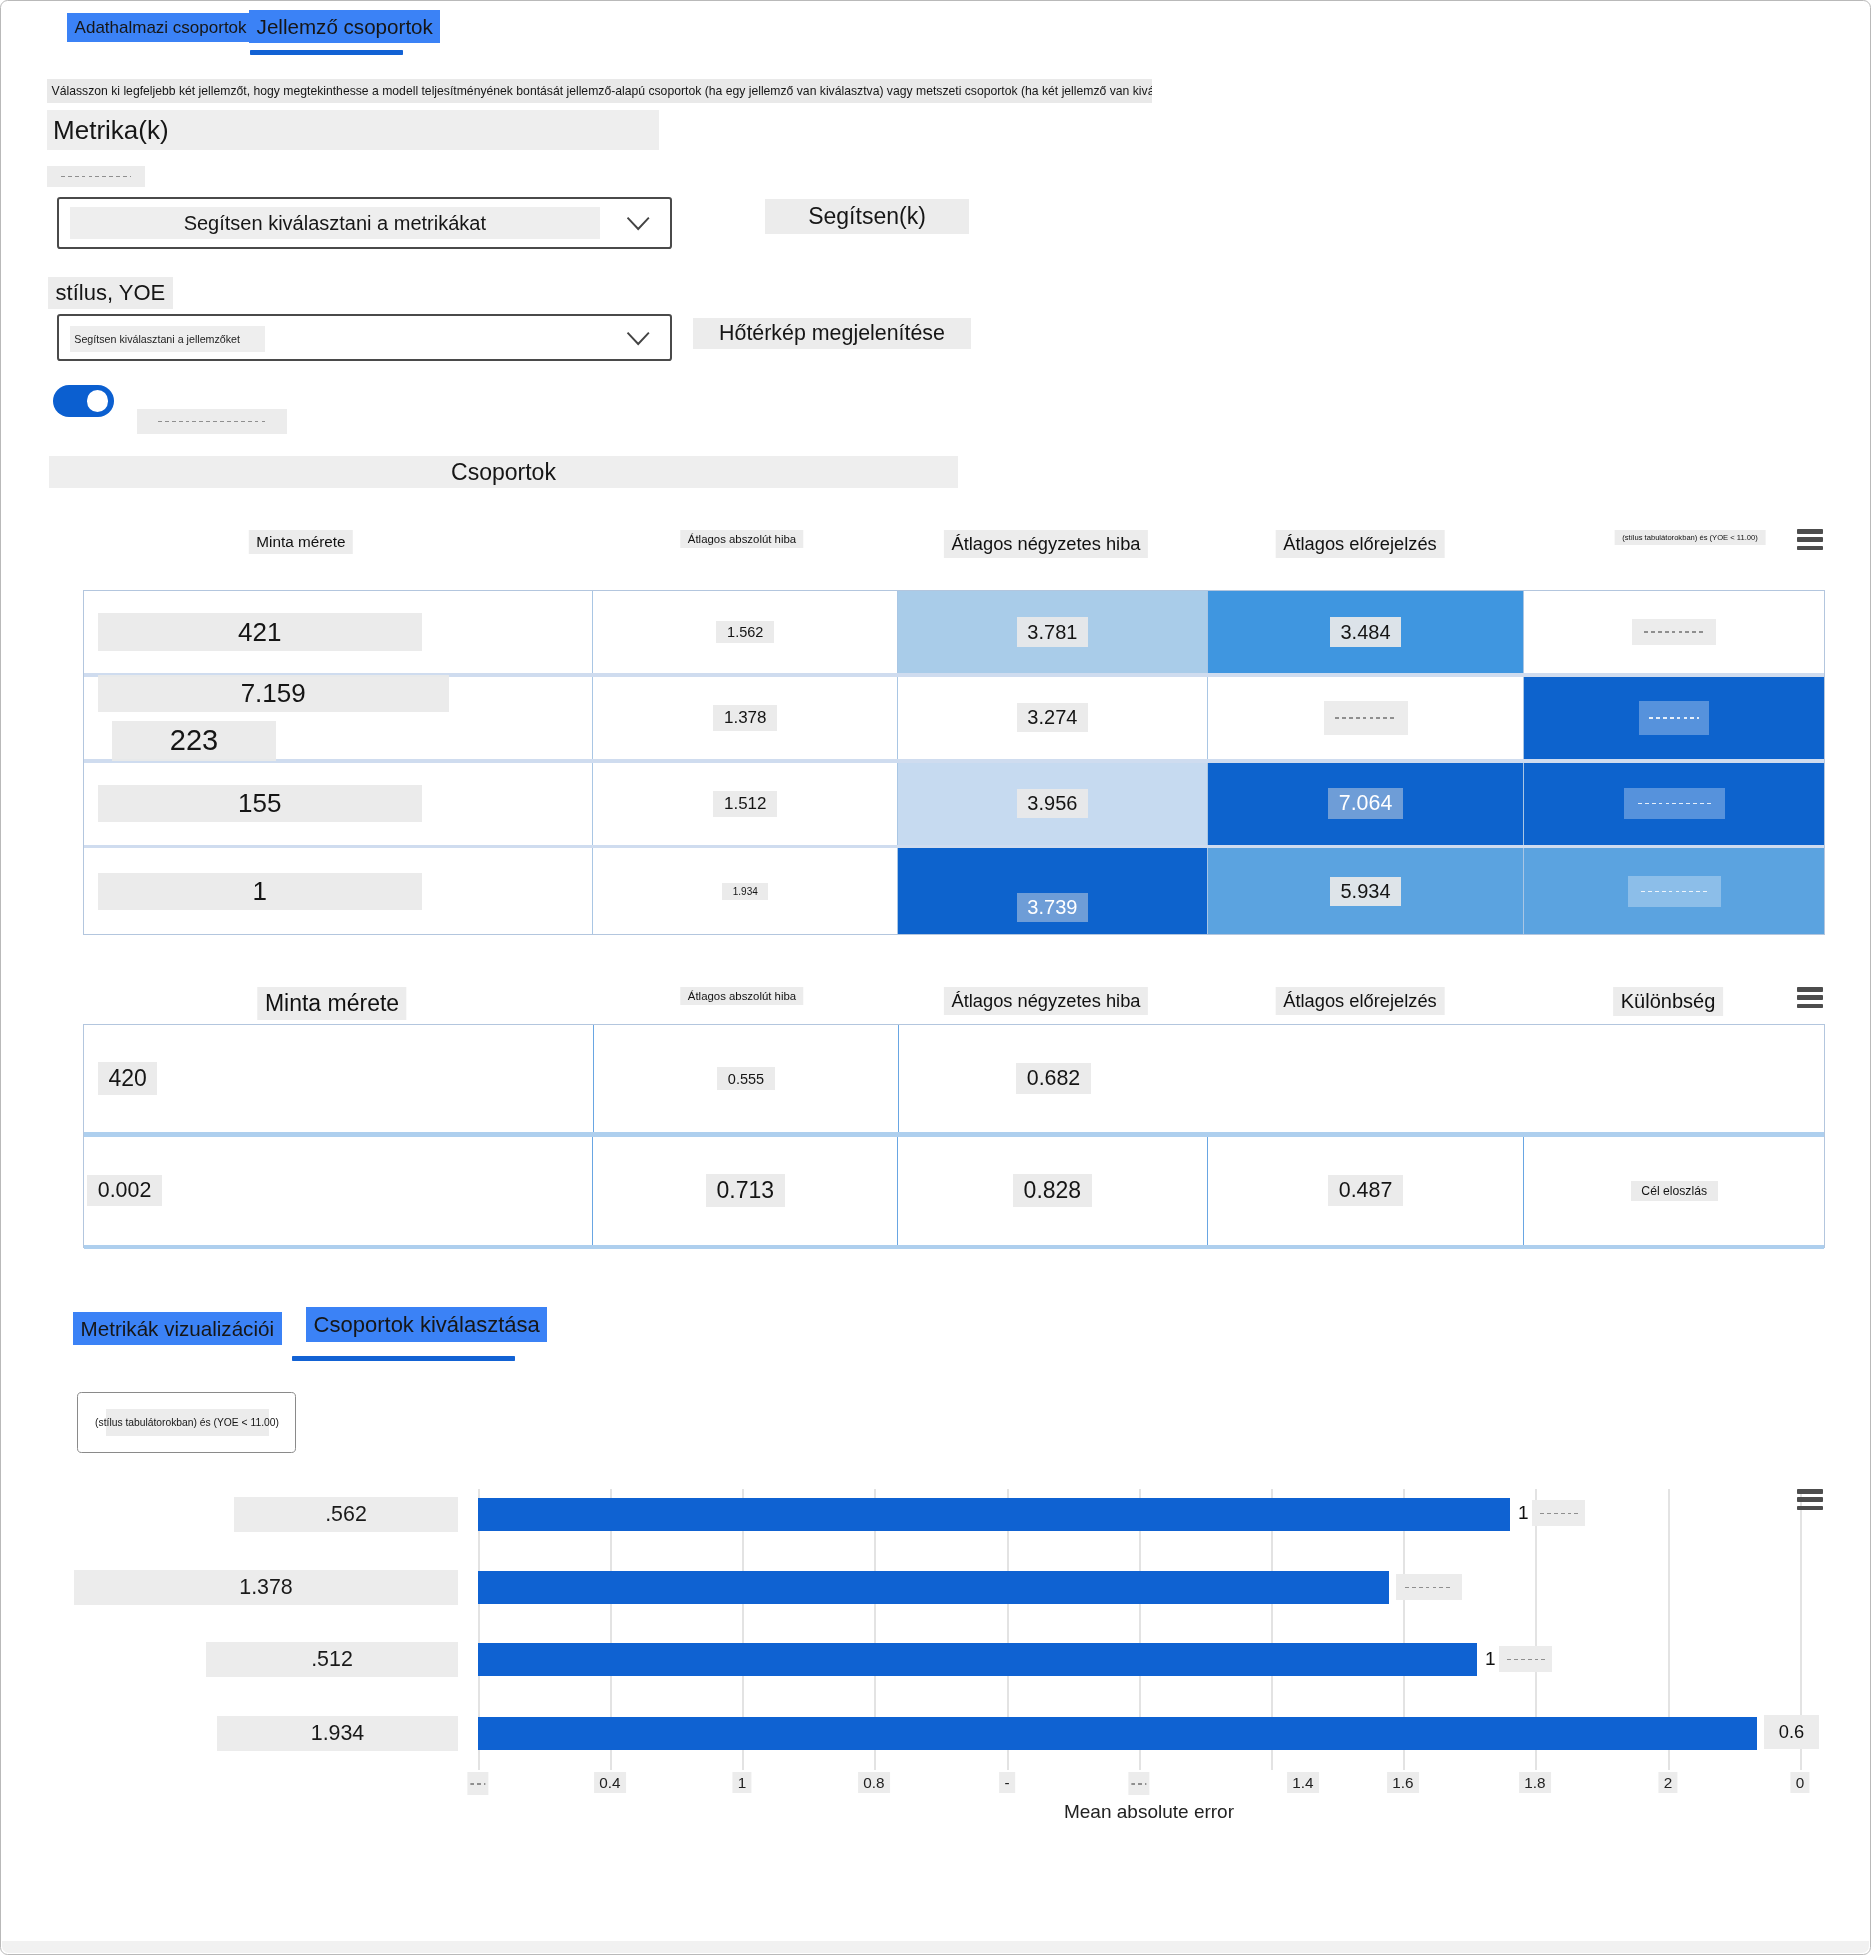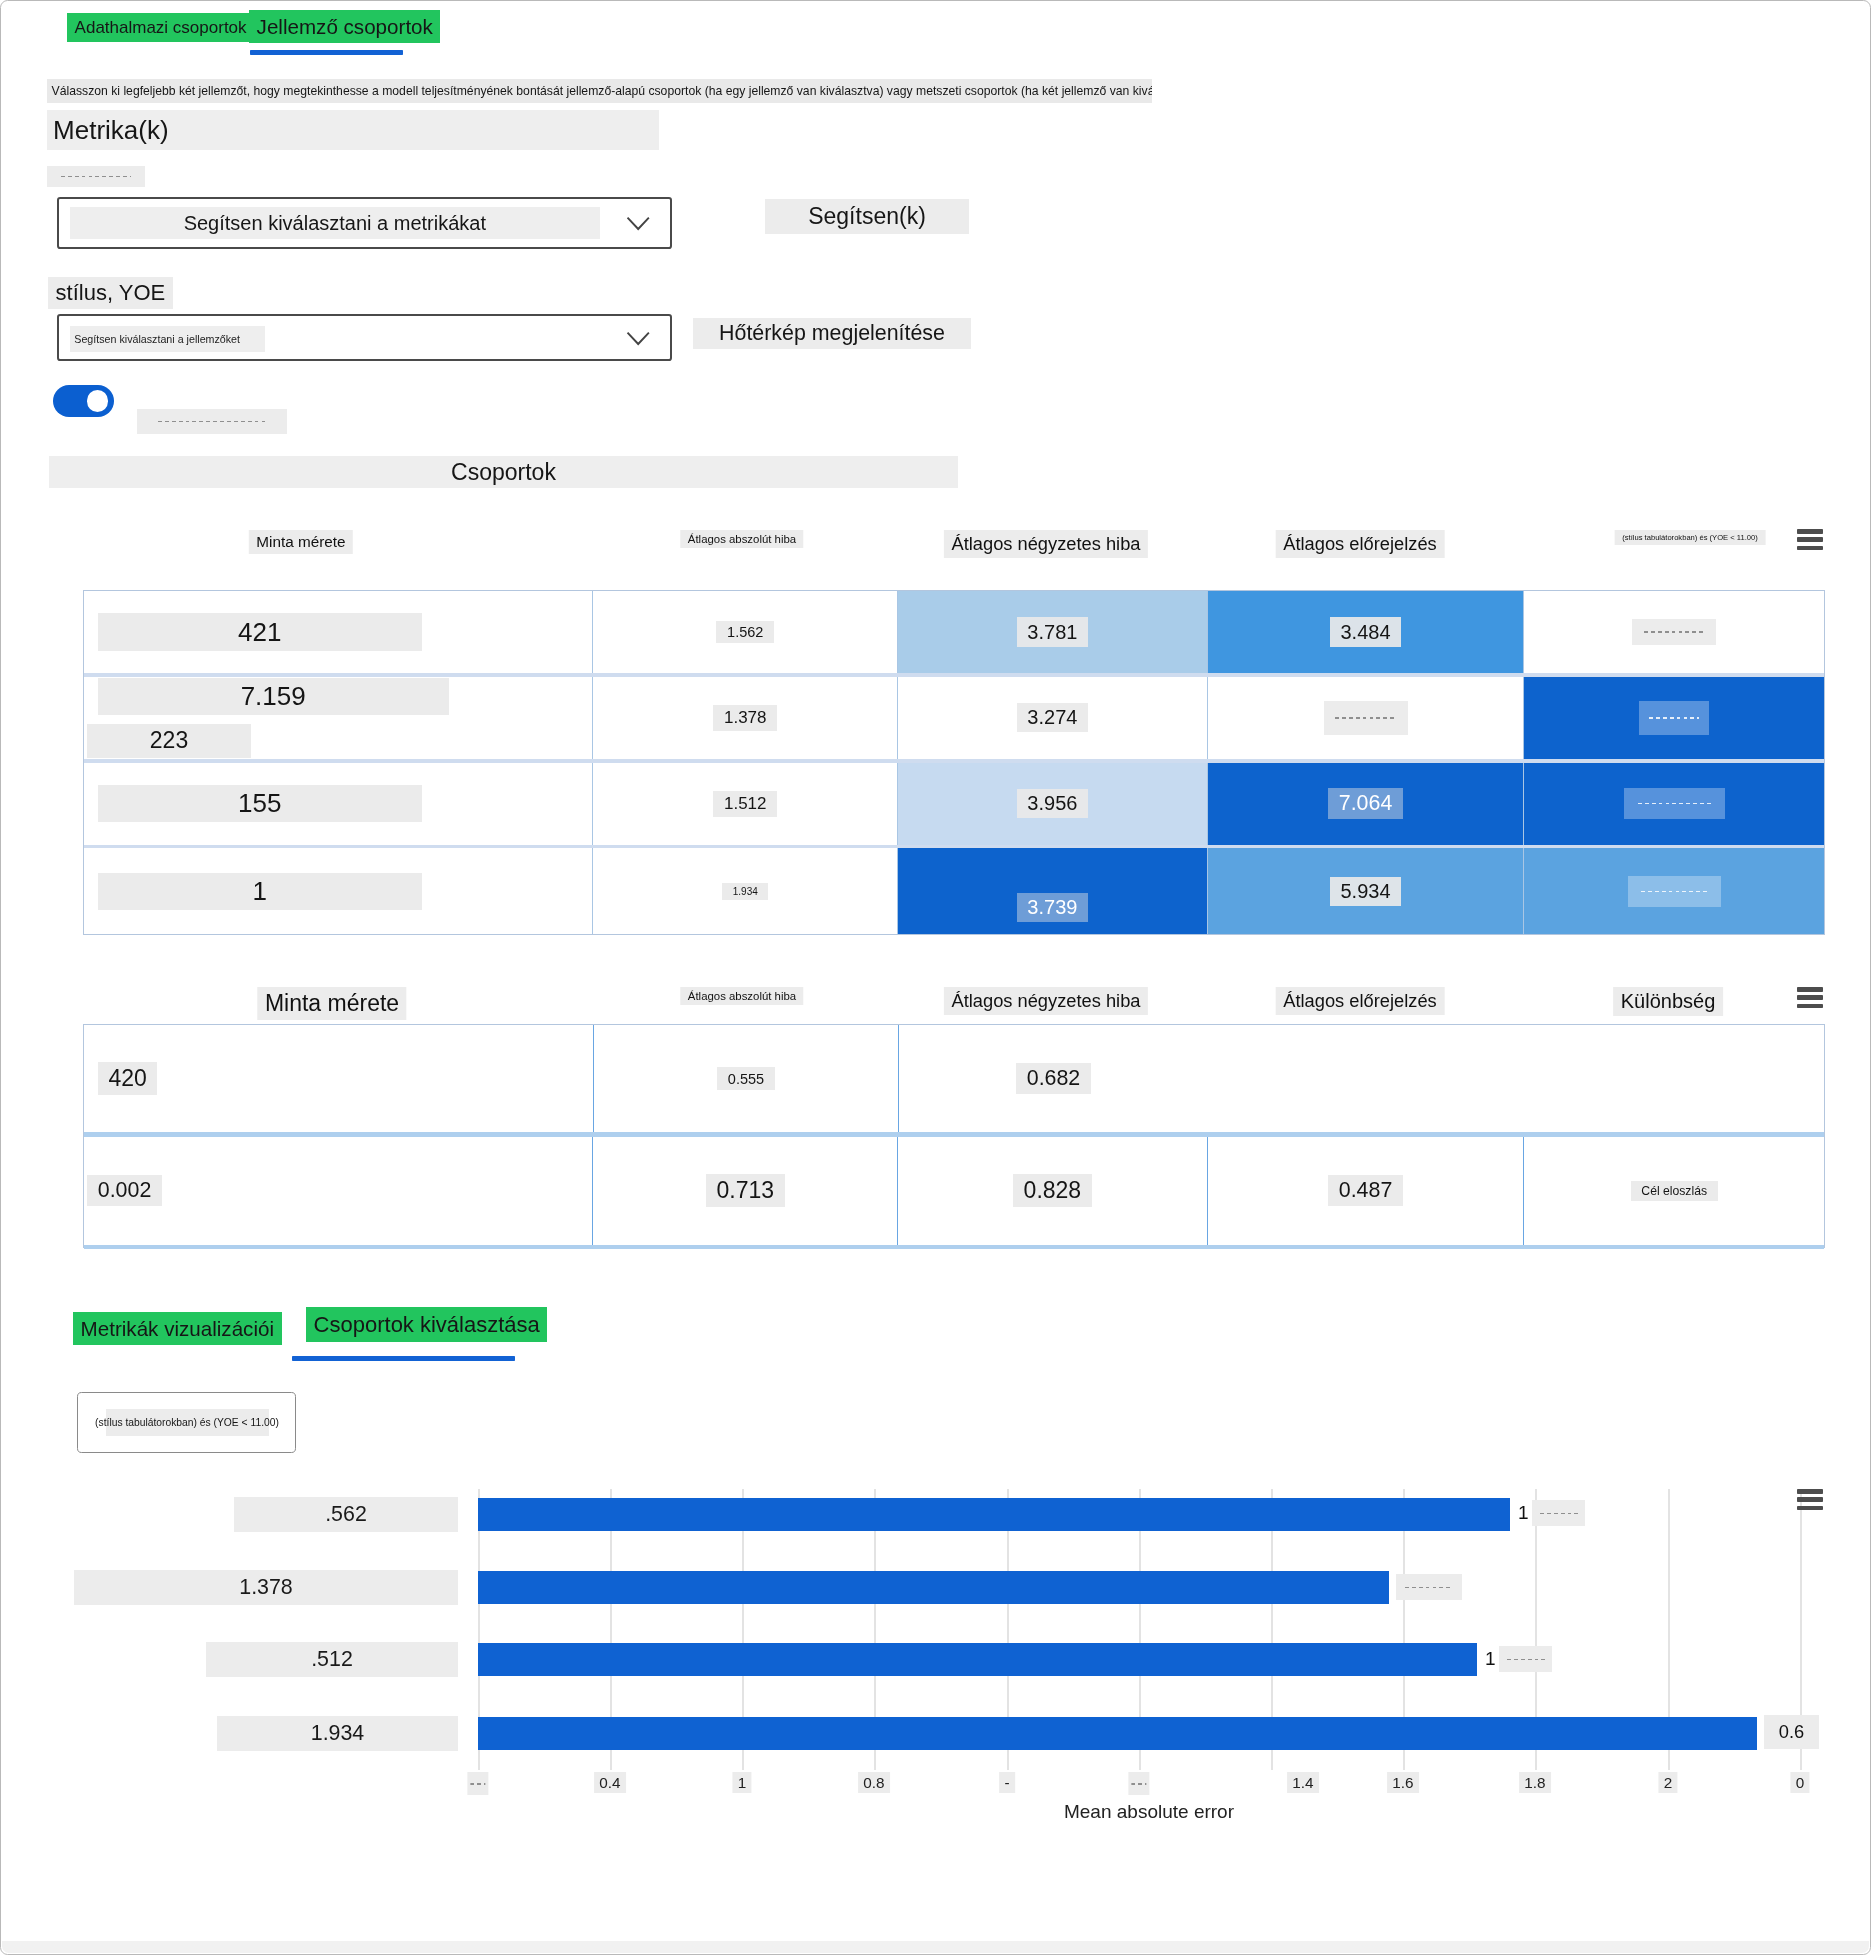--- a/index.html
+++ b/index.html
@@ -5,21 +5,21 @@
   html,body{margin:0;padding:0;background:#fff;}
   #app{
     position:relative;width:1871px;height:1955px;box-sizing:border-box;
     background:#ffffff;border:0.8px solid #b9b9b9;border-radius:7.6px;
     font-family:"Liberation Sans",sans-serif;color:#161616;overflow:hidden;
   }
   .abs{position:absolute;}
   .center{display:flex;align-items:center;justify-content:center;}
 
   
-  .tab{padding:4.6px 7.6px;background:#22c55e;white-space:nowrap;cursor:pointer;}
+  .tab{padding:4.6px 7.6px;background:#3b82f6;white-space:nowrap;cursor:pointer;}
   .tab-underline{background:#1262d4;height:4.6px;border-radius:0.8px;}
 
   
   .desc{background:#e9e9e9;font-size:12.2px;line-height:24px;padding:0 4.6px;white-space:nowrap;overflow:hidden;}
 
   
   .titlebar{background:#eeeeee;font-size:26px;display:flex;align-items:center;padding-left:6.1px;}
   .heading-chip{background:#ececec;display:flex;align-items:center;justify-content:center;}
 
   
@@ -132,21 +132,21 @@
           <div class="chip" style="font-size: 20px;">3.484</div>
         </div>
         <div class="tcell" style="width: 301px; border-left: 0.8px solid rgb(169, 198, 228); background: rgb(255, 255, 255);">
           <div class="rx" style="width: 84px; height: 26px;"></div>
         </div>
       </div>
       <div class="tsep" style="height: 3.8px; background: rgb(207, 220, 239);"></div>
       <div class="trow" style="height: 82px;">
         <div class="tcell" style="width: 509px; background: rgb(255, 255, 255); align-items: flex-start;">
           <div class="chip" style="font-size: 26px; margin-left: 13.7px; min-width: 351px; box-sizing: border-box;">7.159</div>
-          <div class="chip" style="font-size: 23px; margin-left: 3px; min-width: 164px; box-sizing: border-box;">223</div>
+          <div class="chip" style="font-size: 29px; margin-left: 28px; min-width: 164px; box-sizing: border-box;">223</div>
         </div>
         <div class="tcell" style="width: 305px; border-left: 0.8px solid rgb(169, 198, 228); background: rgb(255, 255, 255);">
           <div class="chip" style="font-size: 17px;">1.378</div>
         </div>
         <div class="tcell" style="width: 310px; border-left: 0.8px solid rgb(169, 198, 228); background: rgb(255, 255, 255);">
           <div class="chip" style="font-size: 20px;">3.274</div>
         </div>
         <div class="tcell" style="width: 317px; border-left: 0.8px solid rgb(169, 198, 228); background: rgb(255, 255, 255);">
           <div class="rx" style="width: 84px; height: 34px;"></div>
         </div>

